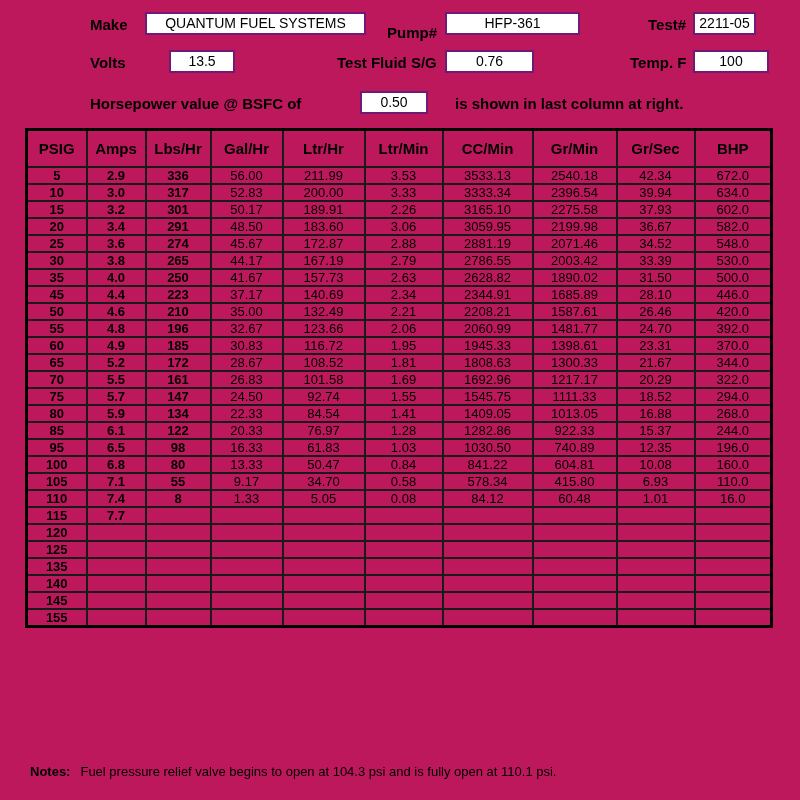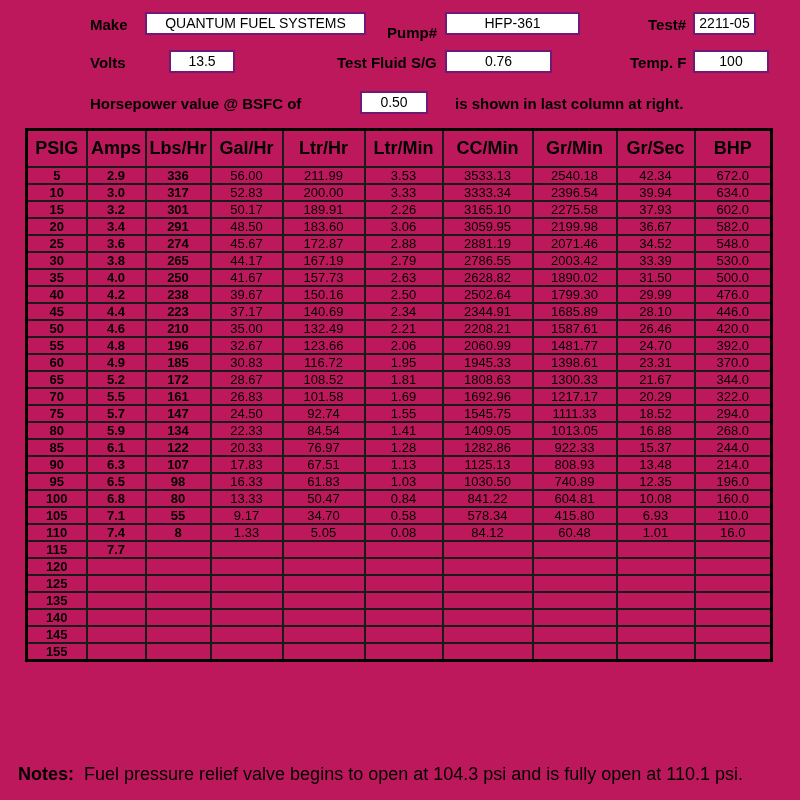--- a/index.html
+++ b/index.html
@@ -45,56 +45,56 @@
   table.flow th, table.flow td {
     border: 2px solid #1a1a1a;
     text-align: center;
     vertical-align: middle;
     padding: 0;
     overflow: hidden;
     white-space: nowrap;
   }
   table.flow th {
     height: 37px;
-    font-size: 18px;
+    font-size: 15px;
     font-weight: bold;
   }
   table.flow td {
     height: 17px;
     font-size: 13px;
     font-weight: normal;
   }
   table.flow td.bold { font-weight: bold; }
 
   
   .notes {
     position: absolute;
-    left: 18px;
+    left: 30px;
     top: 764px;
-    font-size: 18px;
+    font-size: 13px;
     white-space: nowrap;
   }
   .notes .notes-label { font-weight: bold; margin-right: 10px; }
 </style>
 </head>
 <body>
 
 <div class="page">
 
   <span class="lbl" style="left:90px; top:16px;">Make</span>
   <span class="box" style="left:145px; top:12px; width:221px;">QUANTUM FUEL SYSTEMS</span>
   <span class="lbl" style="left:387px; top:16px;margin-top:8px;">Pump#</span>
   <span class="box" style="left:445px; top:12px; width:135px;">HFP-361</span>
   <span class="lbl" style="left:648px; top:16px;">Test#</span>
   <span class="box" style="left:693px; top:12px; width:63px;">2211-05</span>
 
   <span class="lbl" style="left:90px; top:54px;">Volts</span>
   <span class="box" style="left:145px; top:50px; width:66px;margin-left:24px;">13.5</span>
   <span class="lbl" style="left:337px; top:54px;">Test Fluid S/G</span>
-  <span class="box" style="left:445px; top:50px; width:107px;text-align:center;">0.76</span>
+  <span class="box" style="left:445px; top:50px; width:89px;text-align:center;">0.76</span>
   <span class="lbl" style="left:630px; top:54px;">Temp.  F</span>
   <span class="box" style="left:693px; top:50px; width:76px;">100</span>
 
   <span class="lbl" style="left:90px; top:95px;">Horsepower value @  BSFC of</span>
   <span class="box" style="left:360px; top:91px; width:68px;">0.50</span>
   <span class="lbl" style="left:455px; top:95px;">is shown in last column at right.</span>
 
   <table class="flow">
     <colgroup>
       <col style="width:60px">
@@ -201,32 +201,20 @@
           <td class="bold">250</td>
           <td>41.67</td>
           <td>157.73</td>
           <td>2.63</td>
           <td>2628.82</td>
           <td>1890.02</td>
           <td>31.50</td>
           <td>500.0</td>
         </tr>
         <tr>
-          <td class="bold">40</td>
-          <td class="bold">4.2</td>
-          <td class="bold">238</td>
-          <td>39.67</td>
-          <td>150.16</td>
-          <td>2.50</td>
-          <td>2502.64</td>
-          <td>1799.30</td>
-          <td>29.99</td>
-          <td>476.0</td>
-        </tr>
-        <tr>
           <td class="bold">45</td>
           <td class="bold">4.4</td>
           <td class="bold">223</td>
           <td>37.17</td>
           <td>140.69</td>
           <td>2.34</td>
           <td>2344.91</td>
           <td>1685.89</td>
           <td>28.10</td>
           <td>446.0</td>
@@ -321,32 +309,20 @@
           <td class="bold">122</td>
           <td>20.33</td>
           <td>76.97</td>
           <td>1.28</td>
           <td>1282.86</td>
           <td>922.33</td>
           <td>15.37</td>
           <td>244.0</td>
         </tr>
         <tr>
-          <td class="bold">90</td>
-          <td class="bold">6.3</td>
-          <td class="bold">107</td>
-          <td>17.83</td>
-          <td>67.51</td>
-          <td>1.13</td>
-          <td>1125.13</td>
-          <td>808.93</td>
-          <td>13.48</td>
-          <td>214.0</td>
-        </tr>
-        <tr>
           <td class="bold">95</td>
           <td class="bold">6.5</td>
           <td class="bold">98</td>
           <td>16.33</td>
           <td>61.83</td>
           <td>1.03</td>
           <td>1030.50</td>
           <td>740.89</td>
           <td>12.35</td>
           <td>196.0</td>

